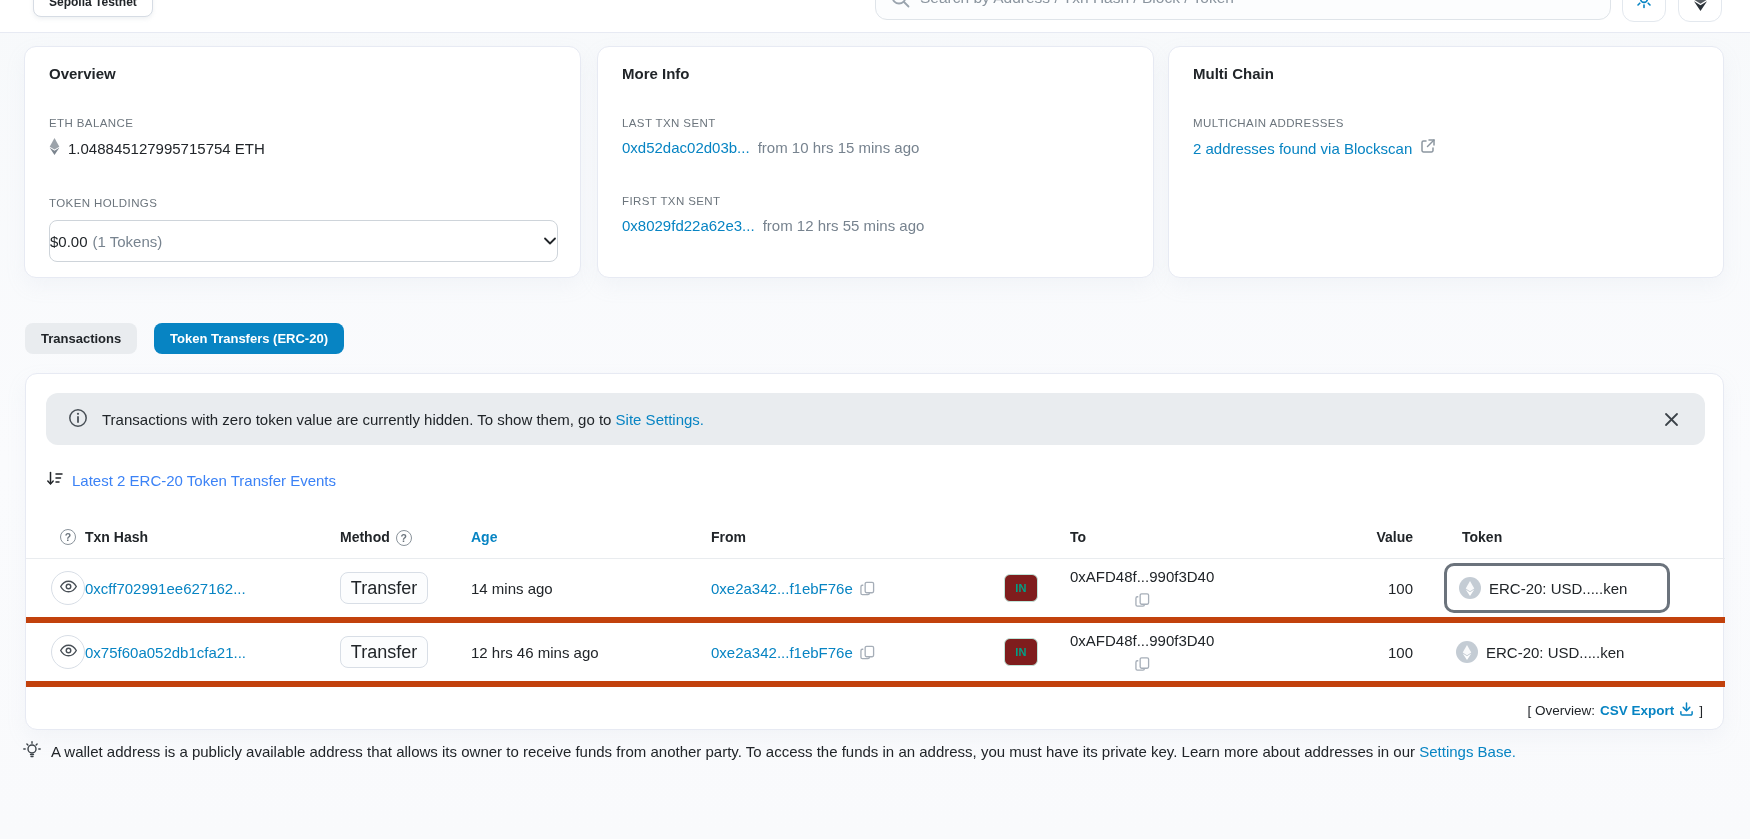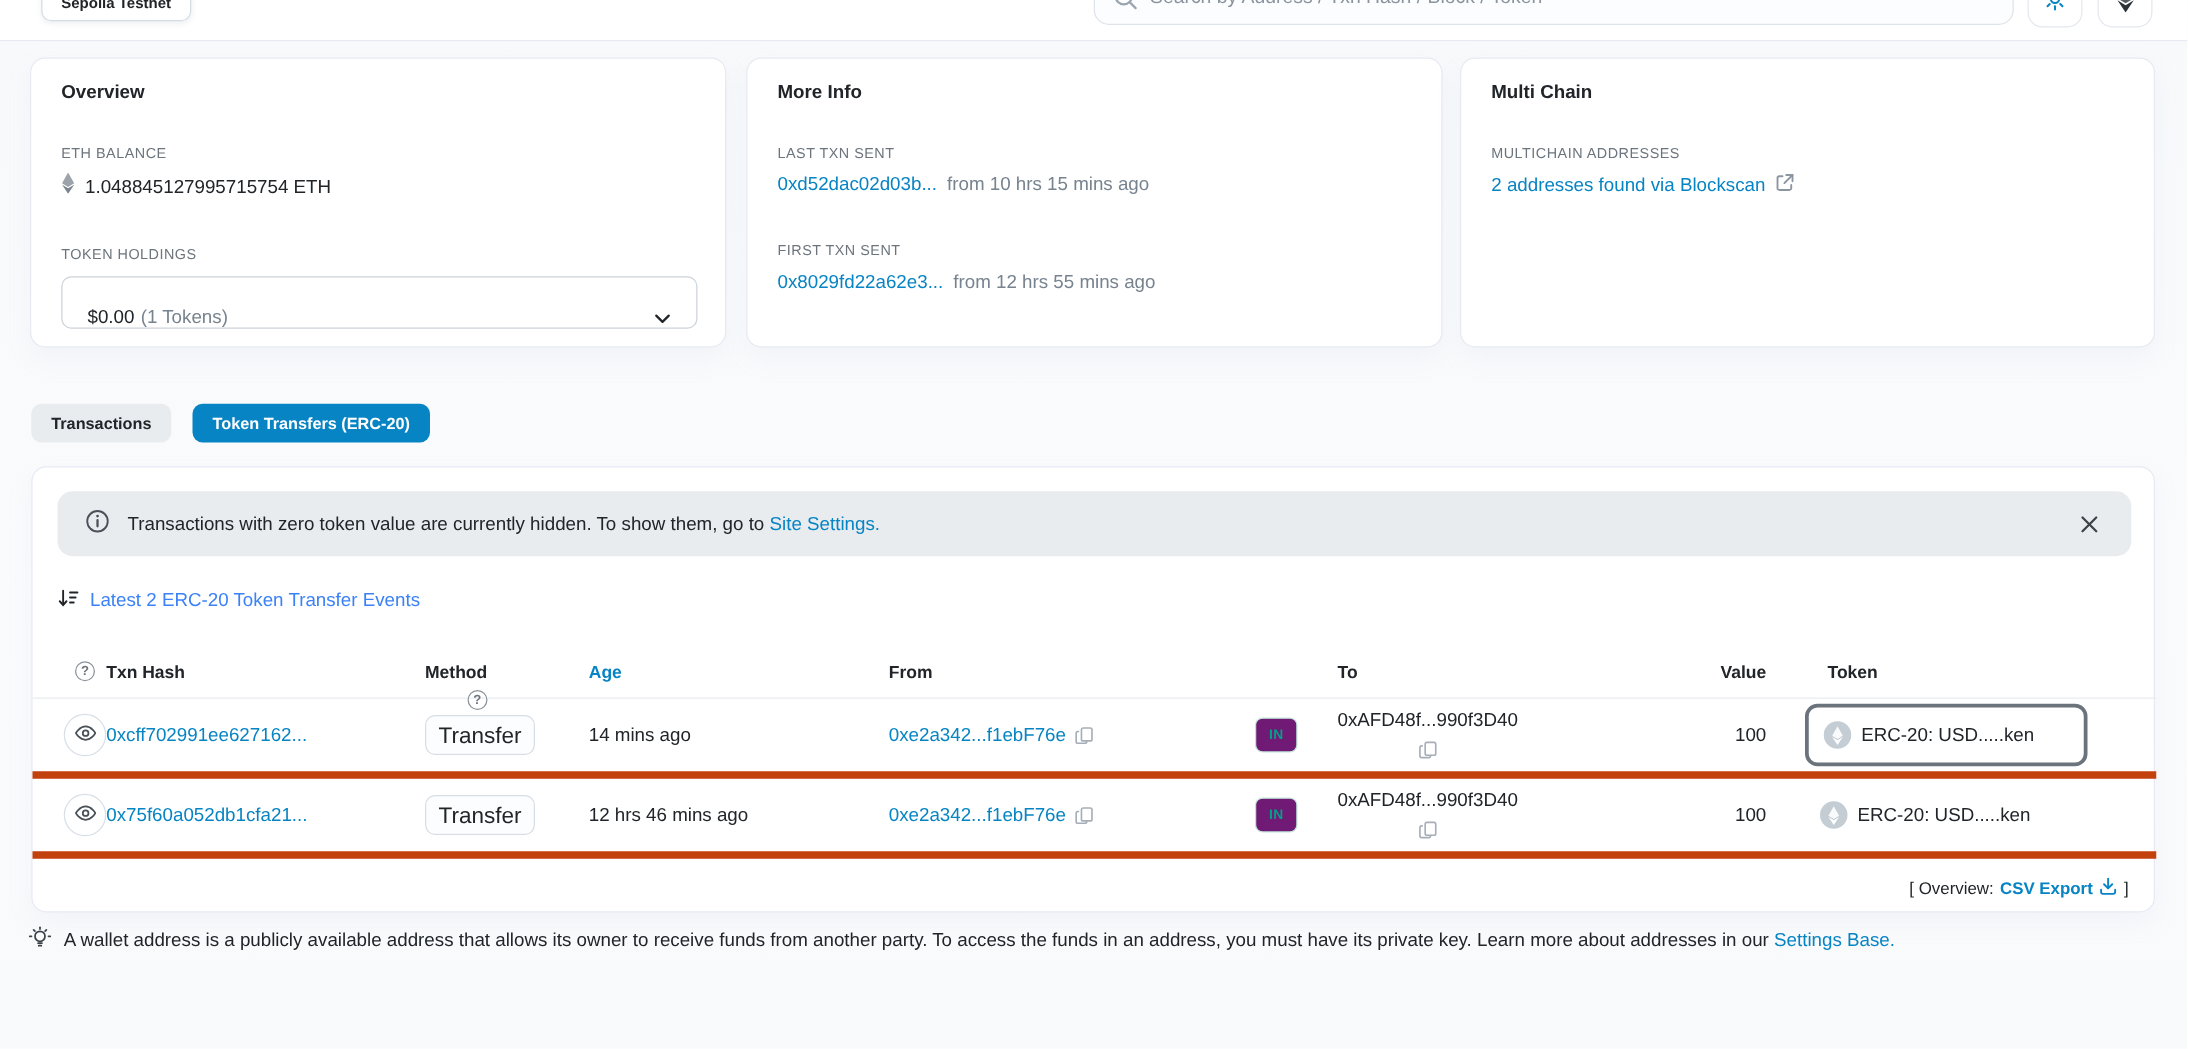--- a/index.html
+++ b/index.html
@@ -22,55 +22,55 @@
   .card { position:absolute; top:46px; height:232px; background:#fff; border:1px solid #e7eaf3; border-radius:12px; box-shadow:0 8px 20px rgba(180,190,205,.10); padding:17px 24px; }
   #card-overview { left:24px; width:557px; }
   #card-moreinfo { left:597px; width:557px; }
   #card-multichain { left:1168px; width:556px; }
   .card-title { font-size:15px; font-weight:700; color:#212529; line-height:20px; }
   .mini-label { margin-top:32px; font-size:11.5px; color:#6c757d; letter-spacing:.4px; line-height:14px; }
   .mini-label.second { margin-top:36px; }
   .val-row { margin-top:8px; font-size:15px; line-height:20px; display:flex; align-items:center; gap:8px; }
   .link { color:#0784c3; text-decoration:none; cursor:pointer; }
   .muted { color:#77838f; }
-  .holdings-select { margin-top:10px; width:509px; height:42px; border:1px solid #ced4da; border-radius:8px; background:#fff; display:flex; align-items:flex-end; padding:0 20px; font-size:15px; cursor:pointer; }
+  .holdings-select { margin-top:10px; width:509px; height:42px; border:1px solid #ced4da; border-radius:8px; background:#fff; display:flex; align-items:center; padding:0 0; font-size:15px; cursor:pointer; }
   .holdings-select .count { color:#77838f; margin-left:5px; }
   .holdings-select .chev { margin-left:auto; display:flex; }
 
   
   .tab { position:absolute; top:323px; height:31px; line-height:31px; border-radius:8px; font-size:13px; font-weight:700; padding:0 16px; cursor:pointer; }
   .tab.inactive { left:25px; background:#e9ecef; color:#212529; }
   .tab.active { left:154px; background:#0784c3; color:#fff; }
 
   
   .table-card { position:absolute; left:25px; top:373px; width:1699px; height:357px; background:#fff; border:1px solid #e7eaf3; border-radius:12px; box-shadow:0 8px 20px rgba(180,190,205,.10); }
   .banner { position:absolute; left:20px; top:19px; width:1659px; height:52px; background:#e9ecef; border-radius:12px; display:flex; align-items:center; padding:0 22px; gap:14px; font-size:15px; color:#212529; }
   .banner .close { margin-left:auto; cursor:pointer; display:flex; padding:4px; }
   .list-heading { position:absolute; left:20px; top:96px; display:flex; align-items:center; gap:9px; font-size:15px; color:#3b82f6; }
 
   .thead { position:absolute; left:0; top:142px; width:1699px; height:43px; border-bottom:1px solid #e9ecef; font-size:14px; font-weight:700; }
   .thead > * { position:absolute; top:13px; line-height:17px; }
   .qmark { display:inline-block; width:16px; height:16px; border:1.2px solid #8a939b; border-radius:50%; color:#6c757d; font-size:10.5px; font-weight:700; line-height:14px; text-align:center; }
   .th-q { left:34px; top:13px; }
-  .th-hash { left:59px; } .th-method { left:314px; display:flex; gap:6px; align-items:flex-end;flex-direction:column; }
+  .th-hash { left:59px; } .th-method { left:314px; display:flex; gap:6px; align-items:center; }
   .th-age { left:445px; color:#0784c3; cursor:pointer; }
   .th-from { left:685px; } .th-to { left:1044px; }
   .th-value { left:1290px; width:97px; text-align:right; }
   .th-token { left:1436px; }
 
   .row { position:absolute; left:0; width:1699px; height:64px; border-bottom:6px solid #c2410c; font-size:15px; }
   .row.r0 { top:185px; } .row.r1 { top:249px; }
   .row > * { position:absolute; top:50%; transform:translateY(-50%); }
   .eye-btn { left:25px; width:34px; height:34px; border:1px solid #d8dee6; border-radius:50%; background:#fff; display:flex; align-items:center; justify-content:center; cursor:pointer; }
   .c-hash { left:59px; } 
   .method-btn { left:314px; width:88px; height:32px; border:1px solid #d8dee6; border-radius:8px; background:#fcfdfe; font-size:18px; color:#212529; display:flex; align-items:center; justify-content:center; cursor:pointer; }
   .c-age { left:445px; color:#212529; }
   .c-from { left:685px; display:flex; align-items:center; gap:7px; }
   .copy { display:flex; cursor:pointer; }
-  .in-badge { left:978px; width:34px; height:28px; background:#701a75; border:1px solid #bfe5d9; border-radius:6px; color:#00a186; font-size:11px; font-weight:700; display:flex; align-items:center; justify-content:center; letter-spacing:.3px; }
+  .in-badge { left:978px; width:34px; height:28px; background:#7f1d1d; border:1px solid #bfe5d9; border-radius:6px; color:#00a186; font-size:11px; font-weight:700; display:flex; align-items:center; justify-content:center; letter-spacing:.3px; }
   .c-to { left:1044px; display:flex; align-items:center; gap:7px; color:#212529;flex-direction:column; }
   .c-value { left:1290px; width:97px; text-align:right; color:#212529; }
   .token-cell { left:1418px; width:226px; height:50px; display:flex; align-items:center; gap:8px; padding-left:12px; border-radius:10px; cursor:pointer; }
   .token-cell.highlight { border:3px solid #6b737c; }
   .token-circle { width:22px; height:22px; border-radius:50%; background:#c4ccd4; display:flex; align-items:center; justify-content:center; flex:none; }
 
   .download-line { position:absolute; right:20px; top:327px; font-size:13.5px; color:#212529; display:flex; align-items:center; gap:5px; }
   .download-line .link { font-weight:700; }
 
   .tip-line { position:absolute; left:22px; top:740px; display:flex; align-items:center; gap:9px; font-size:15px; color:#212529; }

